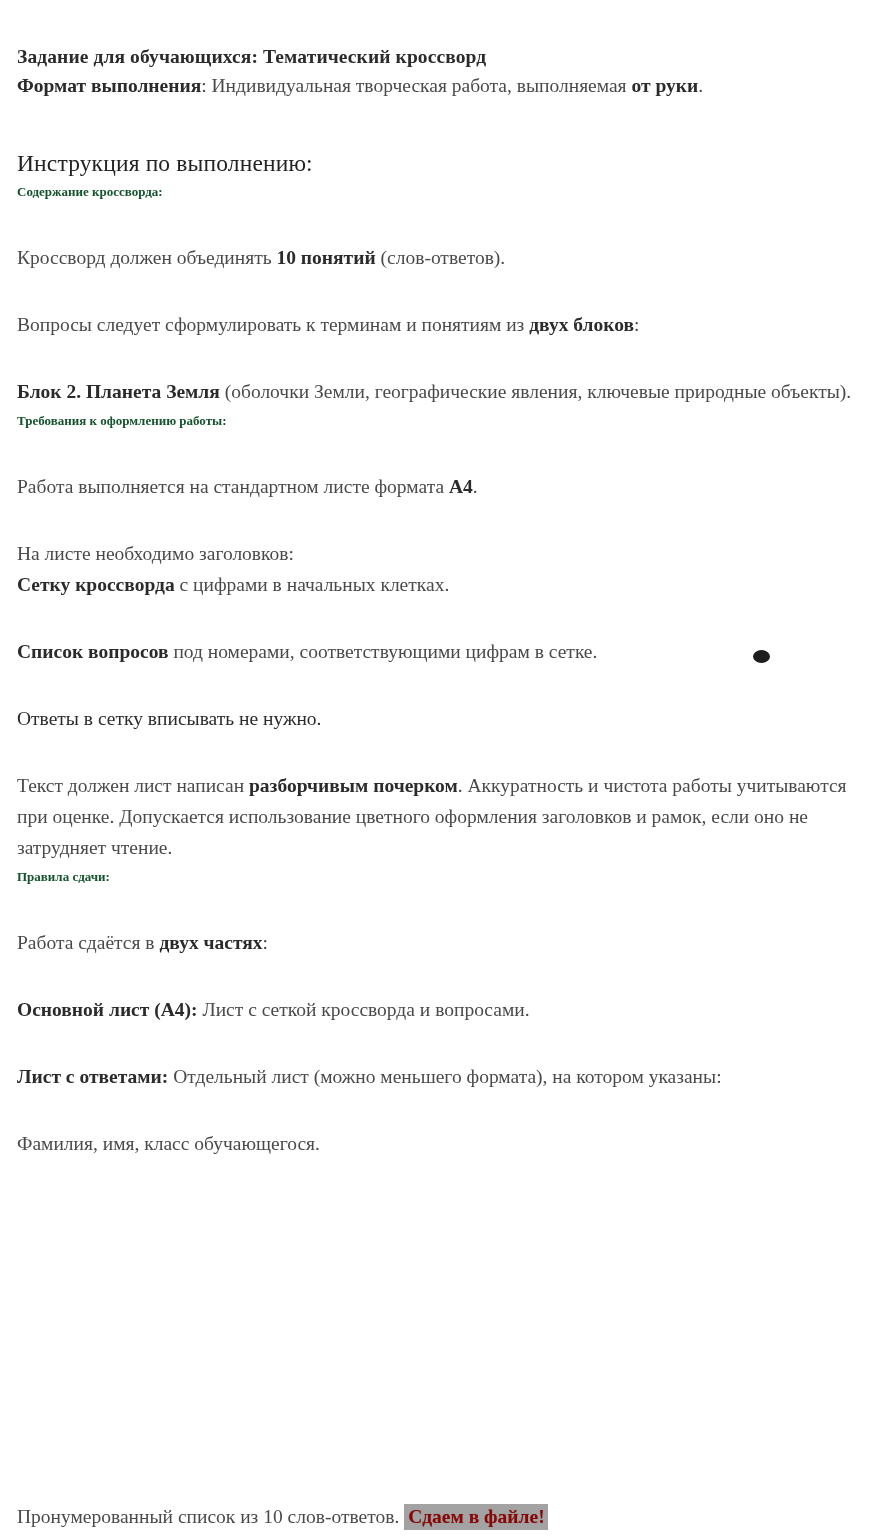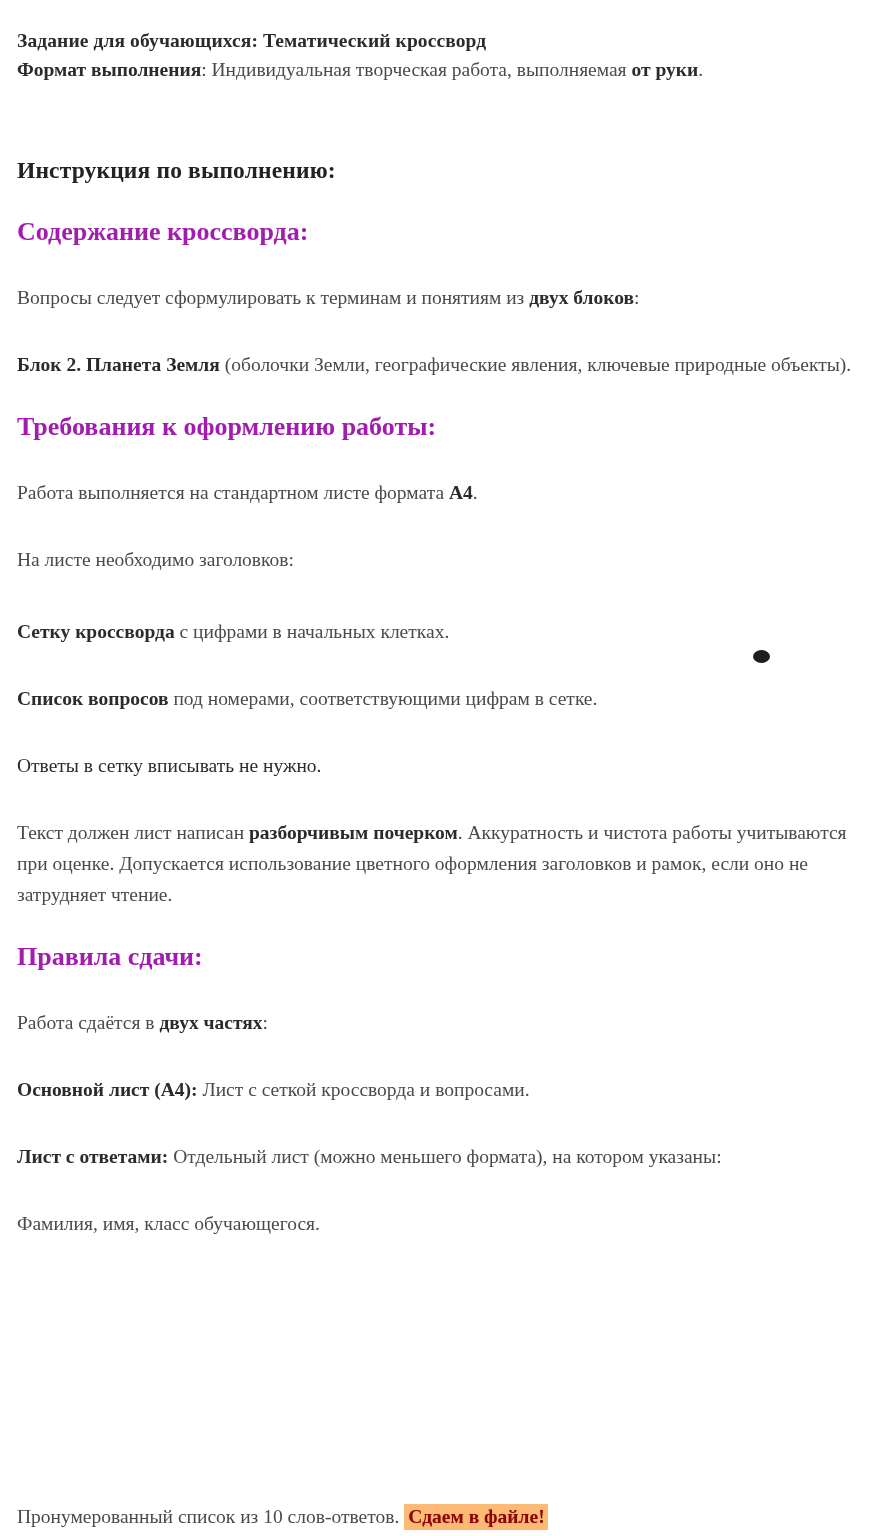--- a/index.html
+++ b/index.html
@@ -15,21 +15,21 @@
     position: relative;
     font-family: "Liberation Serif", "DejaVu Serif", serif;
     color: #3a3a3a;
     -webkit-font-smoothing: antialiased;
   }
   .page {
     position: relative;
     width: 896px;
     height: 1212px;
     box-sizing: border-box;
-    padding: 0 16px 0 17px;
+    padding: 16px 16px 0 17px;
   }
 
   
   .blk {
     margin: 0;
     padding: 0;
   }
   .doc-title {
     font-size: 19.5px;
     font-weight: bold;
@@ -42,57 +42,56 @@
     font-size: 19.5px;
     line-height: 31px;
     color: #4a4a4a;
   }
   .para b, .para strong {
     font-weight: bold;
     color: #2b2b2b;
   }
   .heading-lg {
     font-size: 23.5px;
-    font-weight: bold;
+    font-weight: normal;
     color: #232323;
     line-height: 30px;
-    margin-top: 70px;
+    margin-top: 47px;
     letter-spacing: .15px;
   }
   .heading-sm {
-    font-size: 26px;
+    font-size: 13px;
     font-weight: bold;
-    color: #a21caf;
+    color: #14532d;
     line-height: 28px;
-    margin-top: 33px;
   }
   .para.all-bold {
     font-weight: normal;
     color: #2b2b2b;
   }
 
   
   .gap-lg   { margin-top: 36px; }
-  .gap-xl   { margin-top: 41px; }
+  .gap-xl   { }
 
   
   .stray-bullet {
     position: absolute;
     left: 753px;
     top: 650px;
     width: 17px;
     height: 13px;
     background: #1e1e1e;
     border-radius: 50%;
     filter: blur(.4px);
   }
 
   
   .hl-red {
-    background: #fdba74;
+    background: #a3a3a3;
     color: #8d0505;
     font-weight: bold;
     padding: 2px 3px 3px 4px;
     box-decoration-break: clone;
     -webkit-box-decoration-break: clone;
     text-shadow: 0 0 1px rgba(0,0,0,.25);
   }
 
   
   .last-line {
@@ -114,20 +113,23 @@
   <p class="blk doc-title">Задание для обучающихся: Тематический кроссворд</p>
 
   <p class="blk para">
     <b>Формат выполнения</b><span>: </span><span>Индивидуальная творческая работа, выполняемая </span><b>от руки</b><span>.</span>
   </p>
 
   <p class="blk heading-lg">Инструкция по выполнению:</p>
 
   <p class="blk heading-sm">Содержание кроссворда:</p>
 
+  <p class="blk para gap-lg">
+    <span>Кроссворд должен объединять </span><b>10 понятий</b><span> (слов-ответов).</span>
+  </p>
 
   <p class="blk para gap-lg">
     <span>Вопросы следует сформулировать к терминам и понятиям из </span><b>двух блоков</b><span>:</span>
   </p>
 
 
   <p class="blk para gap-lg">
     <b>Блок 2. Планета Земля</b><span> (оболочки Земли, географические явления, ключевые природные объекты).</span>
   </p>
 

